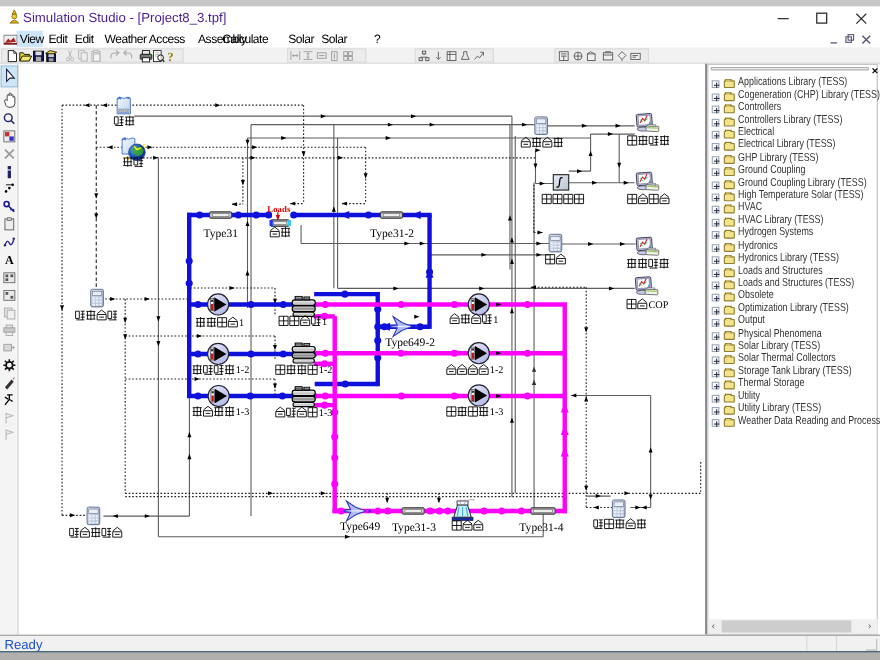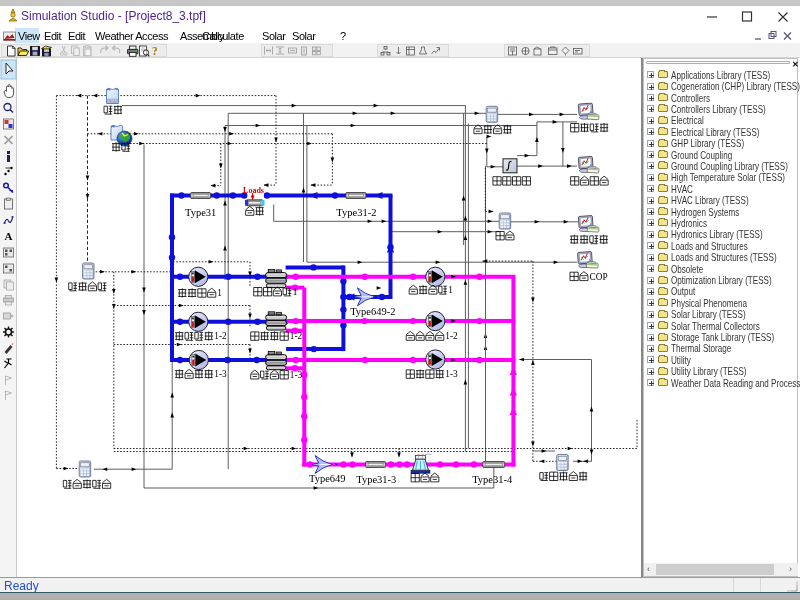--- a/index.html
+++ b/index.html
@@ -13,21 +13,21 @@
 #toolbar{left:0;top:43px;width:800px;height:15px;background:#f2f2f2;border-bottom:1px solid #d5d5d5}
 .tbox{position:absolute;top:44px;height:13px;background:#ececec;border:1px solid #dadada}
 #lefttb{left:0;top:58px;width:17px;height:519px;background:#f4f4f4;border-right:1px solid #c9c9c9}
 #canvas{left:17px;top:58px;width:624px;height:519px;background:#fff}
 #canvrb{left:641px;top:58px;width:2px;height:519px;background:#888}
 #rpanel{left:643px;top:58px;width:155px;height:519px;background:#fff;border:1px solid #c0c0c0}
 #rgrip1{left:646px;top:61px;width:144px;height:3px;background:#fcfcfc;border:1px solid #aeaeae;border-radius:1px}
 #rgrip2{left:0;top:0;width:0;height:0}
 #rx{left:792px;top:60px;font-size:8px;color:#000;font-weight:bold}
 #tree{left:645px;top:69px;width:150px;height:322px}
-.trow{height:11.42px;display:flex;align-items:center;white-space:nowrap}
+.trow{height:11.42px;display:flex;align-items:flex-end;white-space:nowrap}
 .plus{width:7px;height:7px;border:1px solid #9aa6b5;background:#fff;display:inline-block;margin-left:2px;margin-right:1px;position:relative;flex:none}
 .plus:before{content:"";position:absolute;left:1px;top:3px;width:5px;height:1px;background:#334}
 .plus:after{content:"";position:absolute;left:3px;top:1px;width:1px;height:5px;background:#334}
 .fold{width:10px;height:7px;background:#f3e38c;border:1px solid #8d7d2e;display:inline-block;margin-left:3px;margin-right:3px;position:relative;flex:none;border-radius:1px}
 .fold:before{content:"";position:absolute;left:0px;top:-2px;width:4px;height:1px;background:#f3e38c;border:1px solid #8d7d2e;border-bottom:none}
 .tl{font-size:10.5px;color:#333;transform:scaleX(0.77);transform-origin:0 50%;white-space:nowrap}
 #hscroll{left:644px;top:563px;width:154px;height:13px;background:#f0f0f0}
 #hthumb{left:656px;top:564px;width:118px;height:11px;background:#cdcdcd}
 .sarr{position:absolute;font-size:9px;color:#555;top:564px}
 #statusbar{left:0;top:577px;width:800px;height:15px;background:#f1f1f1;border-top:1px solid #9a9a9a}

